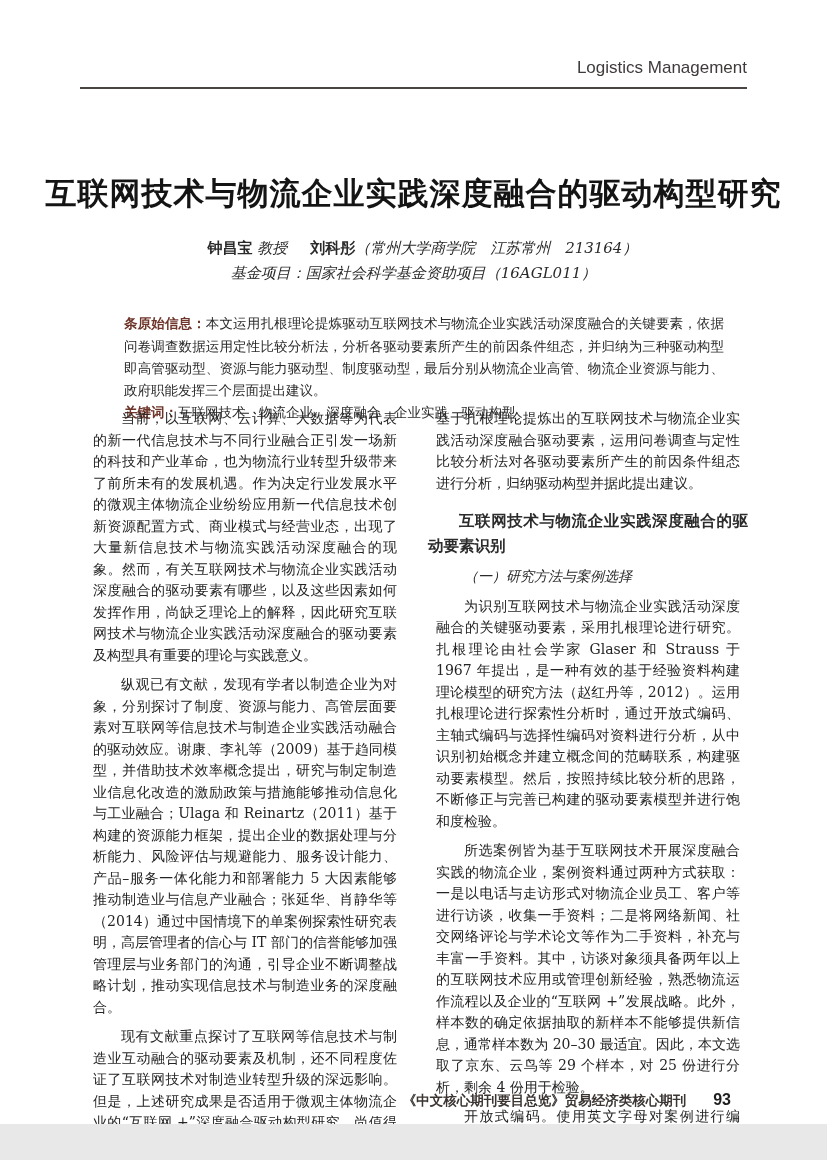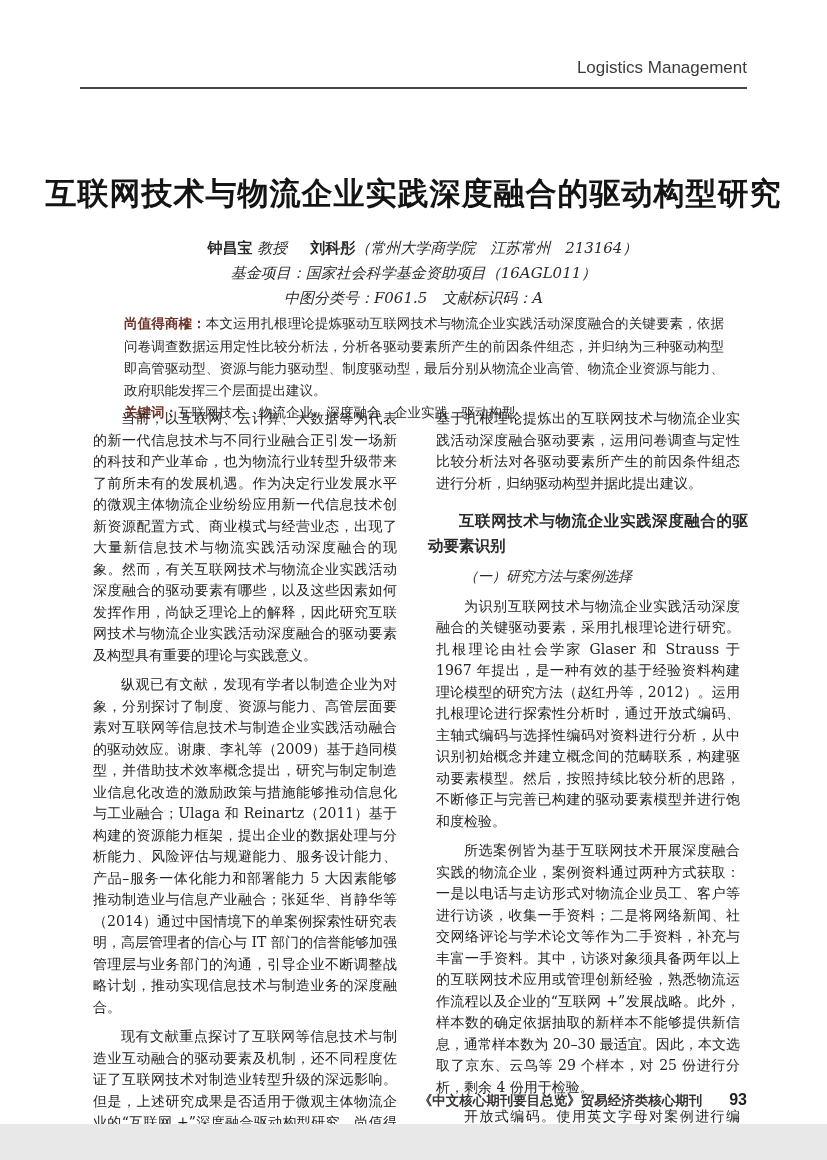--- a/index.html
+++ b/index.html
@@ -80,21 +80,21 @@
     text-indent: 2em;
     margin: 14px 0 7px 0 !important;
   }
   .sub-heading {
     font-style: italic;
     text-indent: 2em;
     color: #2a2a2a;
   }
   .page-footer {
     position: absolute;
-    top: 1091px; right: 80px;
+    top: 1091px; right: 96px;
     display: flex;
     align-items: baseline;
     gap: 14px;
     text-align: right;
   }
   .footer-note {
     font-family: "Liberation Sans", sans-serif;
     font-weight: bold;
     font-size: 13.5px;
     color: #3a3532;
@@ -118,25 +118,24 @@
 
   <h1 class="paper-title">互联网技术与物流企业实践深度融合的驱动构型研究</h1>
 
   <div class="author-block">
     <div>
       <span class="bold">钟昌宝</span>
       <span class="kai">教授</span>
       <span class="bold">刘科彤</span><span class="kai">（常州大学商学院　江苏常州　213164）</span>
     </div>
     <div class="kai">基金项目：国家社会科学基金资助项目（16AGL011）</div>
-    <div class="kai">中图分类号：F061.5　文献标识码：A</div>
   </div>
 
   <div class="abstract-block">
-    <p style="margin:0;"><span class="abstract-label">尚值得商榷：</span><span>本文运用扎根理论提炼驱动互联网技术与物流企业实践活动深度融合的关键要素，依据问卷调查数据运用定性比较分析法，分析各驱动要素所产生的前因条件组态，并归纳为三种驱动构型即高管驱动型、资源与能力驱动型、制度驱动型，最后分别从物流企业高管、物流企业资源与能力、政府职能发挥三个层面提出建议。</span></p>
+    <p style="margin:0;"><span class="abstract-label">条原始信息：</span><span>本文运用扎根理论提炼驱动互联网技术与物流企业实践活动深度融合的关键要素，依据问卷调查数据运用定性比较分析法，分析各驱动要素所产生的前因条件组态，并归纳为三种驱动构型即高管驱动型、资源与能力驱动型、制度驱动型，最后分别从物流企业高管、物流企业资源与能力、政府职能发挥三个层面提出建议。</span></p>
     <p class="keywords-row" style="margin:0;"><span class="abstract-label">关键词：</span><span>互联网技术　物流企业　深度融合　企业实践　驱动构型</span></p>
   </div>
 
   <div class="body-columns">
     <div class="col">
       <p class="indent">当前，以互联网、云计算、大数据等为代表的新一代信息技术与不同行业融合正引发一场新的科技和产业革命，也为物流行业转型升级带来了前所未有的发展机遇。作为决定行业发展水平的微观主体物流企业纷纷应用新一代信息技术创新资源配置方式、商业模式与经营业态，出现了大量新信息技术与物流实践活动深度融合的现象。然而，有关互联网技术与物流企业实践活动深度融合的驱动要素有哪些，以及这些因素如何发挥作用，尚缺乏理论上的解释，因此研究互联网技术与物流企业实践活动深度融合的驱动要素及构型具有重要的理论与实践意义。</p>
       <p class="indent">纵观已有文献，发现有学者以制造企业为对象，分别探讨了制度、资源与能力、高管层面要素对互联网等信息技术与制造企业实践活动融合的驱动效应。谢康、李礼等（2009）基于趋同模型，并借助技术效率概念提出，研究与制定制造业信息化改造的激励政策与措施能够推动信息化与工业融合；Ulaga 和 Reinartz（2011）基于构建的资源能力框架，提出企业的数据处理与分析能力、风险评估与规避能力、服务设计能力、产品–服务一体化能力和部署能力 5 大因素能够推动制造业与信息产业融合；张延华、肖静华等（2014）通过中国情境下的单案例探索性研究表明，高层管理者的信心与 IT 部门的信誉能够加强管理层与业务部门的沟通，引导企业不断调整战略计划，推动实现信息技术与制造业务的深度融合。</p>
       <p class="indent">现有文献重点探讨了互联网等信息技术与制造业互动融合的驱动要素及机制，还不同程度佐证了互联网技术对制造业转型升级的深远影响。但是，上述研究成果是否适用于微观主体物流企业的“互联网 +”深度融合驱动构型研究，尚值得商榷。此外，现有研究多基于单一视角且采用传统统计方法，无法反应相互依赖、相互作用的驱动要素所产生的组合驱动效应，因而不适用于互联网技术与物流企业实践活动深度融合的驱动构型研究。因此，本文拟</p>
     </div>
     <div class="col">

